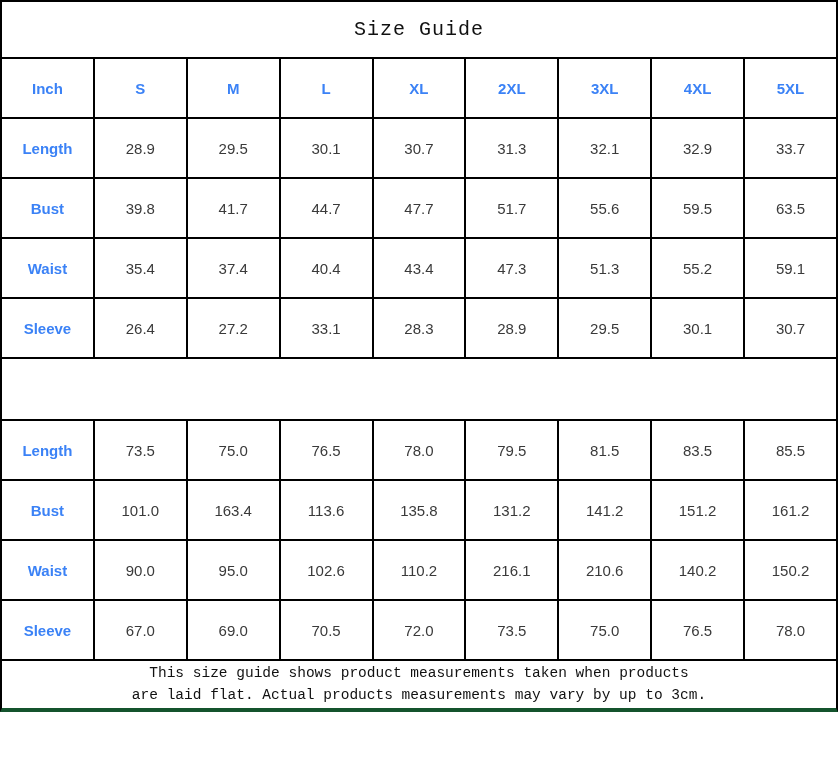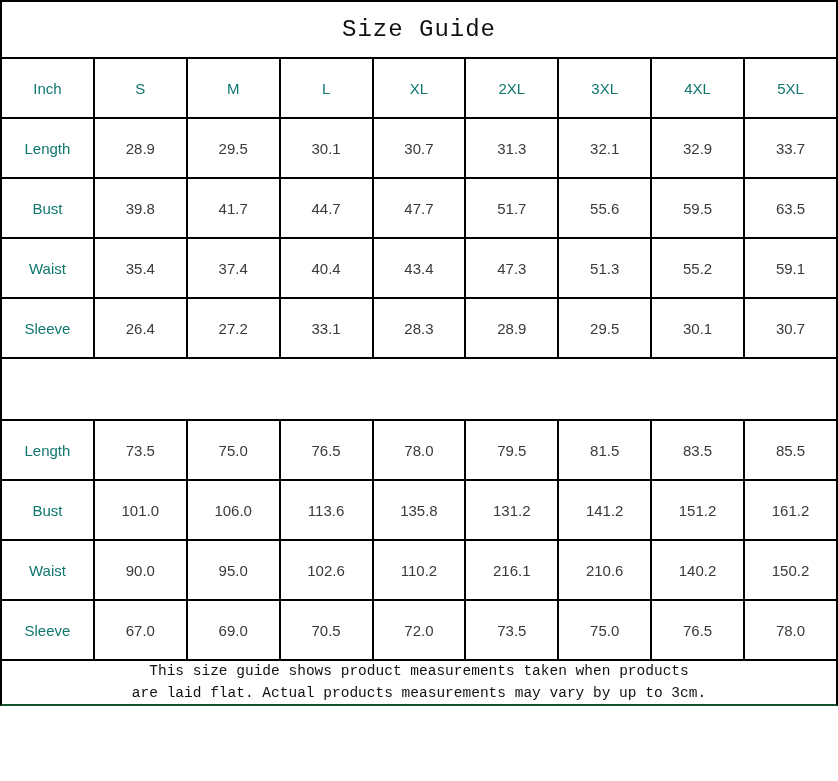--- a/index.html
+++ b/index.html
@@ -16,53 +16,53 @@
     height: 781px;
     background: #ffffff;
   }
   .title-bar {
     height: 59px;
     border: 2px solid #000000;
     display: flex;
     align-items: center;
     justify-content: center;
     font-family: "Liberation Mono", "DejaVu Sans Mono", monospace;
-    font-size: 24px;
+    font-size: 20px;
     letter-spacing: 1px;
     color: #111111;
   }
   table.size-table {
     width: 838px;
     border-collapse: collapse;
     table-layout: fixed;
   }
   table.size-table td {
     border: 2px solid #000000;
     height: 60px;
     text-align: center;
     vertical-align: middle;
     font-size: 15px;
     color: #3a3a3a;
   }
   table.size-table td.hdr,
   table.size-table td.rowlab {
-    font-weight: normal;
-    color: #0f766e;
+    font-weight: bold;
+    color: #3b82f6;
   }
   .spacer-row {
     height: 60px;
     border-left: 2px solid #000000;
     border-right: 2px solid #000000;
     background: #ffffff;
   }
   .footer-bar {
-    height: 45px;
+    height: 51px;
     border-left: 2px solid #000000;
     border-right: 2px solid #000000;
-    border-bottom: 2px solid #14532d;
+    border-bottom: 4px solid #14532d;
     display: flex;
     flex-direction: column;
     align-items: center;
     justify-content: center;
     font-family: "Liberation Mono", "DejaVu Sans Mono", monospace;
     font-size: 14.5px;
     line-height: 1.45;
     color: #111111;
     text-align: center;
     white-space: nowrap;
@@ -146,21 +146,21 @@
         <td>76.5</td>
         <td>78.0</td>
         <td>79.5</td>
         <td>81.5</td>
         <td>83.5</td>
         <td>85.5</td>
       </tr>
       <tr>
         <td class="rowlab">Bust</td>
         <td>101.0</td>
-        <td>106.0</td>
+        <td>163.4</td>
         <td>113.6</td>
         <td>135.8</td>
         <td>131.2</td>
         <td>141.2</td>
         <td>151.2</td>
         <td>161.2</td>
       </tr>
       <tr>
         <td class="rowlab">Waist</td>
         <td>90.0</td>

